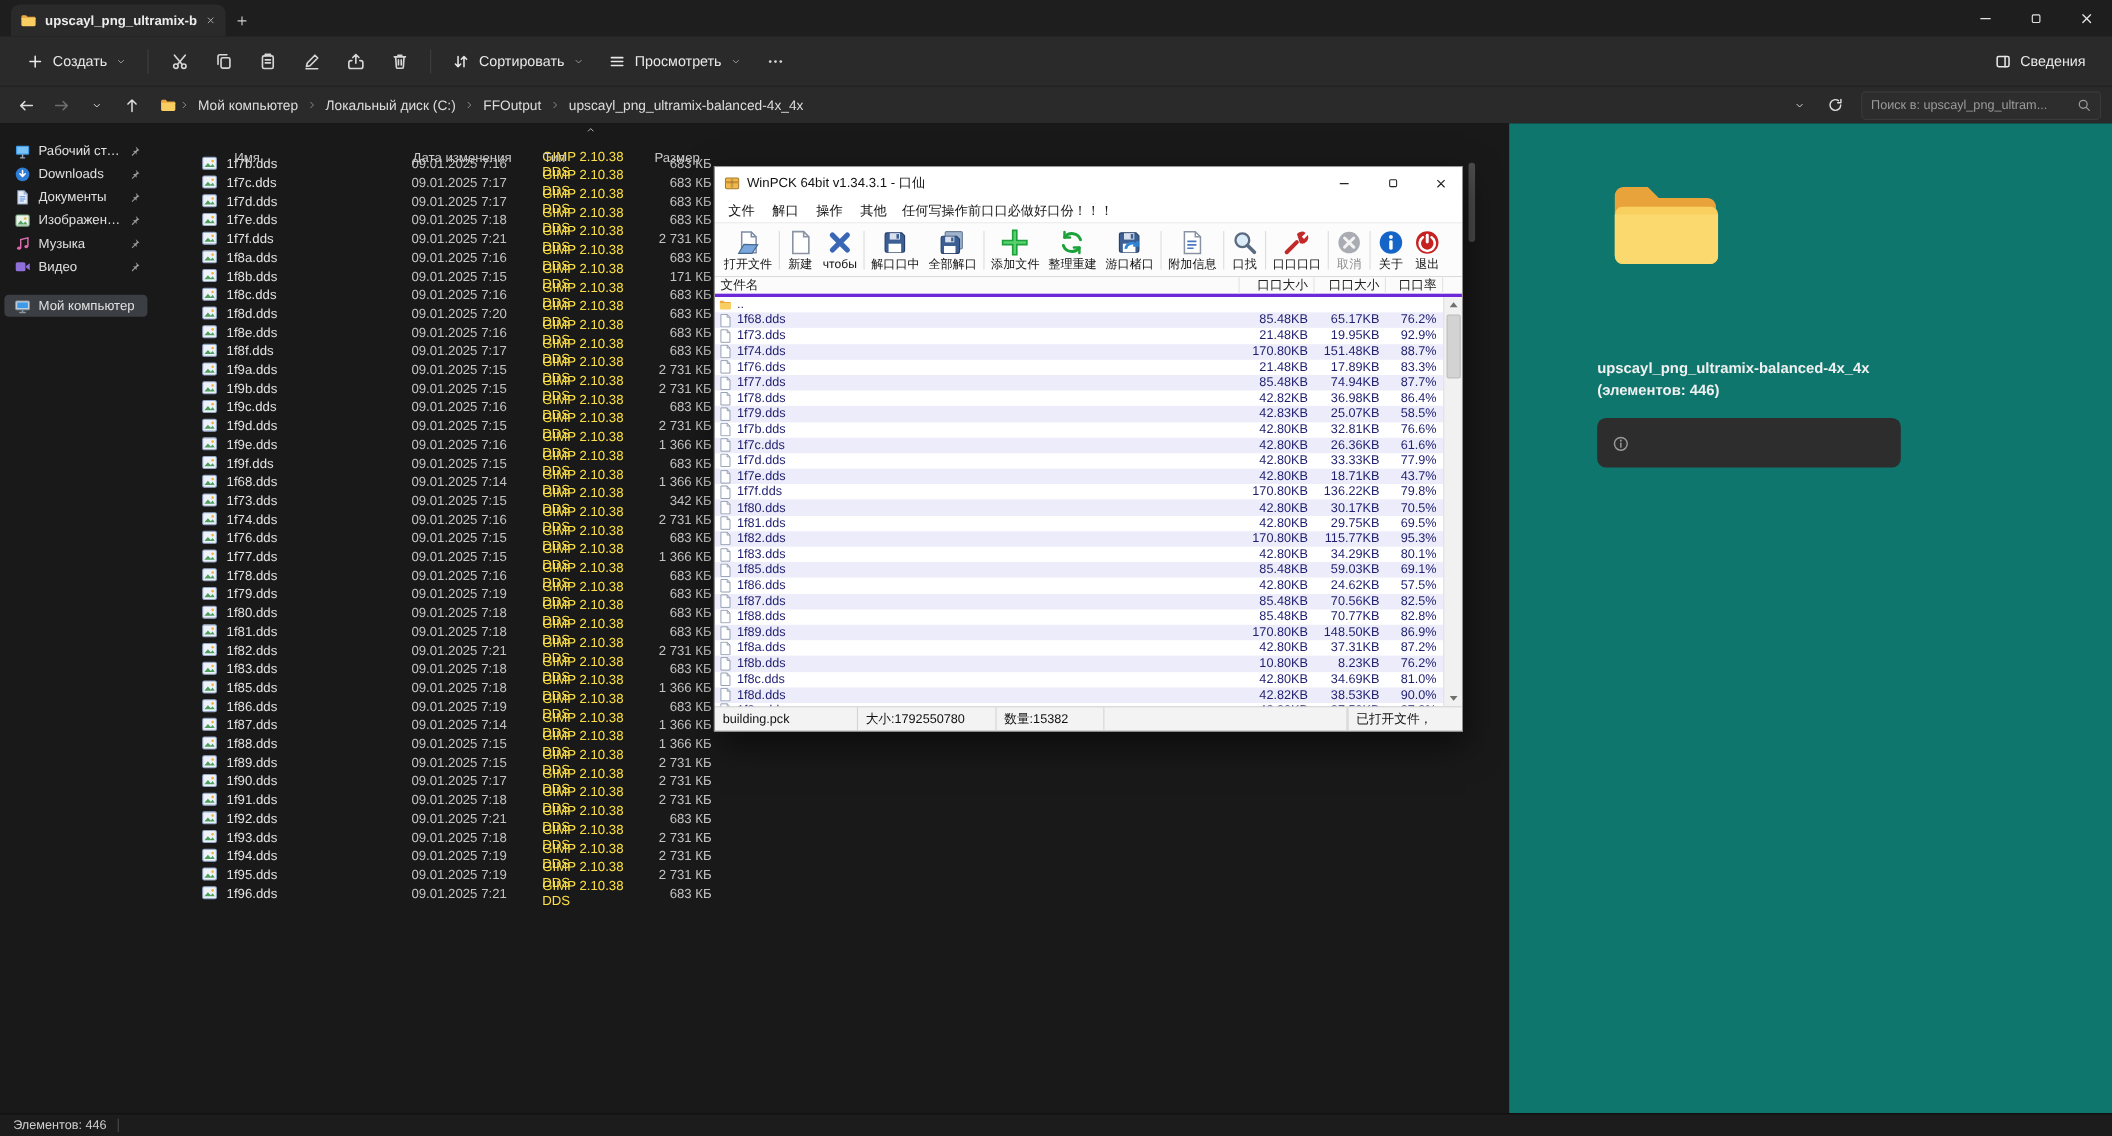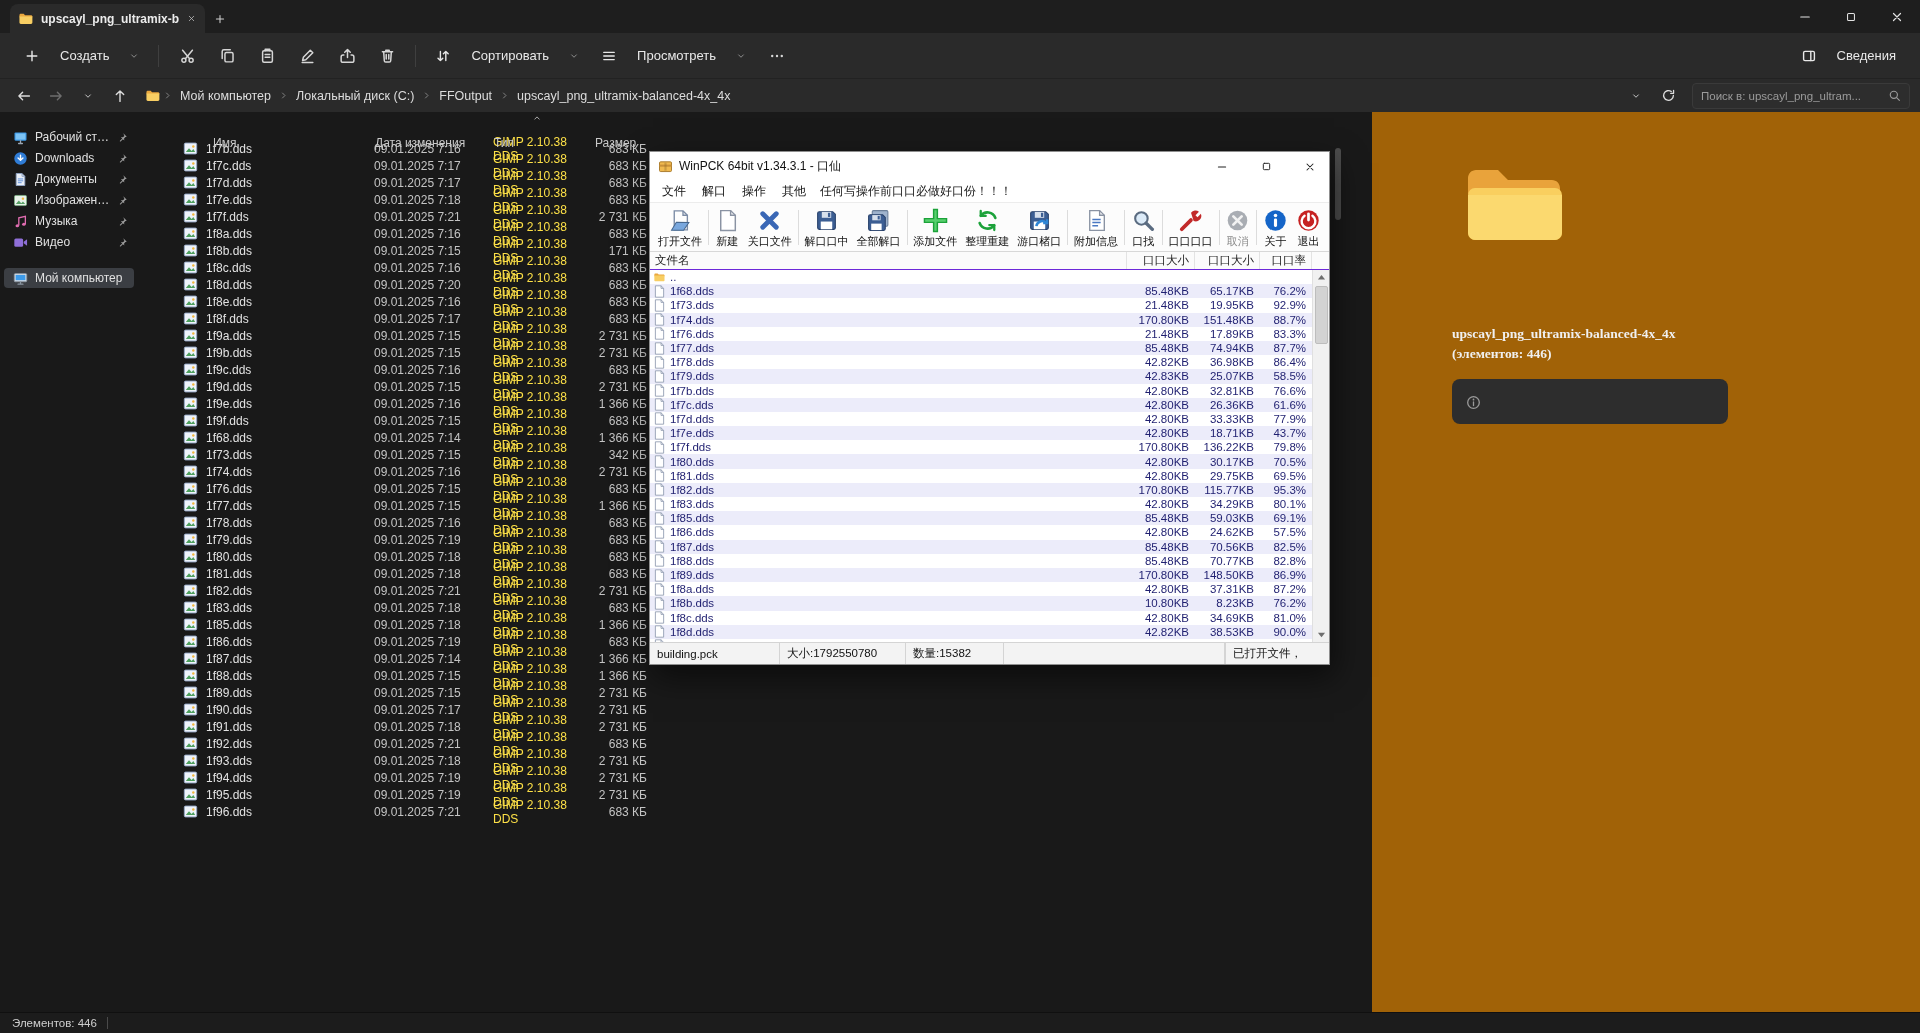--- a/index.html
+++ b/index.html
@@ -20,21 +20,21 @@
   .tab { height:29px; width:195px; background:#2a2a2a; border-radius:8px 8px 0 0;
          display:flex; align-items:center; gap:8px; padding:0 9px; font-size:12px; color:#ececec; }
   .tab-title { flex:1; white-space:nowrap; overflow:hidden; font-weight:600; }
   .tabx { color:#bdbdbd; }
   .newtab { width:30px; height:29px; align-items:center; justify-content:center; color:#cfcfcf; }
   .wincontrols { margin-left:auto; display:flex; height:33px; align-self:flex-start; }
   .wc { width:46px; height:33px; display:flex; align-items:center; justify-content:center; color:#e3e3e3; }
 
   .cmdbar { height:46px; background:#2a2a2a; display:flex; align-items:center; padding:0 14px; gap:2px;
             font-size:13px; border-bottom:1px solid #222; }
-  .cbtn { display:flex; align-items:center; gap:20px; padding:7px 10px; border-radius:4px; color:#e8e8e8; }
+  .cbtn { display:flex; align-items:center; gap:8px; padding:7px 10px; border-radius:4px; color:#e8e8e8; }
   .ibtn { width:38px; height:34px; display:flex; align-items:center; justify-content:center;
           border-radius:4px; color:#d6d6d6; }
   .vsep { width:1px; height:22px; background:#3f3f3f; margin:0 7px; }
   .flexspace { flex:1; }
 
   .addrbar { height:33px; background:#2a2a2a; display:flex; align-items:center; padding:0 10px; gap:4px; }
   .nbtn { width:28px; height:26px; display:flex; align-items:center; justify-content:center;
           border-radius:4px; color:#dcdcdc; }
   .nbtn.disabled { color:#6e6e6e; }
   .crumbbox { flex:1; height:26px; display:flex; align-items:center; gap:3px; padding:0 8px;
@@ -66,21 +66,21 @@
   .rows { }
   .frow { display:flex; align-items:center; height:17px; }
   .frow .icon { width:15px; height:15px; margin-left:17px; }
   .fname { margin-left:8px; width:168px; color:#e2e2e2; overflow:hidden; white-space:nowrap; }
   .fdate { width:119px; color:#c4c4c4; }
   .ftype { width:101px; color:#fde047; }
   .fsize { width:53px; text-align:right; color:#c4c4c4; }
   .exthumb { position:absolute; right:3px; top:36px; width:6px; height:72px;
              background:#4d4d4d; border-radius:3px; }
 
-  .details { flex:1; background:#a16207; padding:56px 0 0 94px;font-family:Liberation Serif, serif; }
+  .details { flex:1; background:#0f766e; padding:56px 0 0 94px; }
   .bigfolder { width:96px; height:74px; }
   .dtitle { margin-top:78px; width:272px; font-size:13.5px; font-weight:bold; color:#f0f0f0;
             line-height:1.45; margin-left:-14px; }
   .dcard { margin-top:16px; margin-left:-14px; width:276px; background:#2d2d2d; border-radius:8px;
            padding:14px; display:flex; gap:11px; font-size:11.5px; color:#d6d6d6; line-height:1.42; }
   .dcard .icon { margin-top:2px; }
 
   .statusbar { height:21px; background:#1c1c1c; border-top:1px solid #101010; display:flex;
                align-items:center; gap:10px; padding-left:12px; font-size:11.5px; color:#cfcfcf; }
   .sdiv { width:1px; height:12px; background:#4a4a4a; }
@@ -96,21 +96,21 @@
   .mitem { padding:2px 8px; color:#111; }
   .mnotice { margin-left:6px; color:#1a1a1a; white-space:nowrap; overflow:hidden; }
   .ptool { display:flex; align-items:stretch; padding:3px 4px 2px; background:#fcfcfc;
            border-top:1px solid #ececec; border-bottom:1px solid #d8d8d8; overflow:hidden; }
   .titem { display:flex; flex-direction:column; align-items:center; gap:3px; padding:2px 4px;
            font-size:11px; line-height:1; white-space:nowrap; color:#111; }
   .titem .icon { width:25px; height:25px; }
   .titem.dis { color:#8b8b8b; }
   .psep { width:1px; background:#dcdcdc; margin:4px 2px; }
 
-  .pcols { display:flex; height:18px; background:#fbfbfb; border-bottom:1px solid #6d28d9;
+  .pcols { display:flex; height:18px; background:#fbfbfb; border-bottom:3px solid #6d28d9;
            font-size:11.5px; padding-right:17px; color:#222; }
   .pc { border-right:1px solid #e3e3e3; display:flex; align-items:center; padding:0 5px; }
   .pc.name { flex:1; }
   .pc.num { justify-content:flex-end; }
   .c1{width:68px}.c2{width:65px}.c3{width:52px}
 
   .plistwrap { position:relative; flex:1; overflow:hidden; }
   .plist { position:absolute; top:0; left:0; right:17px; bottom:0; overflow:hidden; }
   .prow { display:flex; align-items:center; height:14.2px; font-size:11.5px; }
   .prow:nth-child(even) { background:#ececfa; }
@@ -1108,21 +1108,21 @@
             </svg>
           </span>
           <span class="tlabel">新建</span>
         </div>
         <div class="titem">
           <span class="icon ">
             <svg viewBox="0 0 24 24">
               <path d="M5.5 5.5 18.5 18.5M18.5 5.5 5.5 18.5" stroke="#3a67b5" stroke-width="4.6" stroke-linecap="round"></path>
             </svg>
           </span>
-          <span class="tlabel">关口文件</span>
+          <span class="tlabel">чтобы</span>
         </div>
         <div class="psep"></div>
         <div class="titem">
           <span class="icon ">
             <svg viewBox="0 0 24 24">
               <path d="M3.5 5A1.5 1.5 0 0 1 5 3.5h13L20.5 6v13a1.5 1.5 0 0 1-1.5 1.5H5A1.5 1.5 0 0 1 3.5 19z" fill="#3c5e93" stroke="#27406a"></path>
               <rect x="7.5" y="3.8" width="9" height="5.6" fill="#d7e0ec"></rect>
               <rect x="13.4" y="4.6" width="2.2" height="4" fill="#3c5e93"></rect>
               <rect x="6.5" y="13" width="11" height="7.4" fill="#ffffff"></rect>
             </svg>

